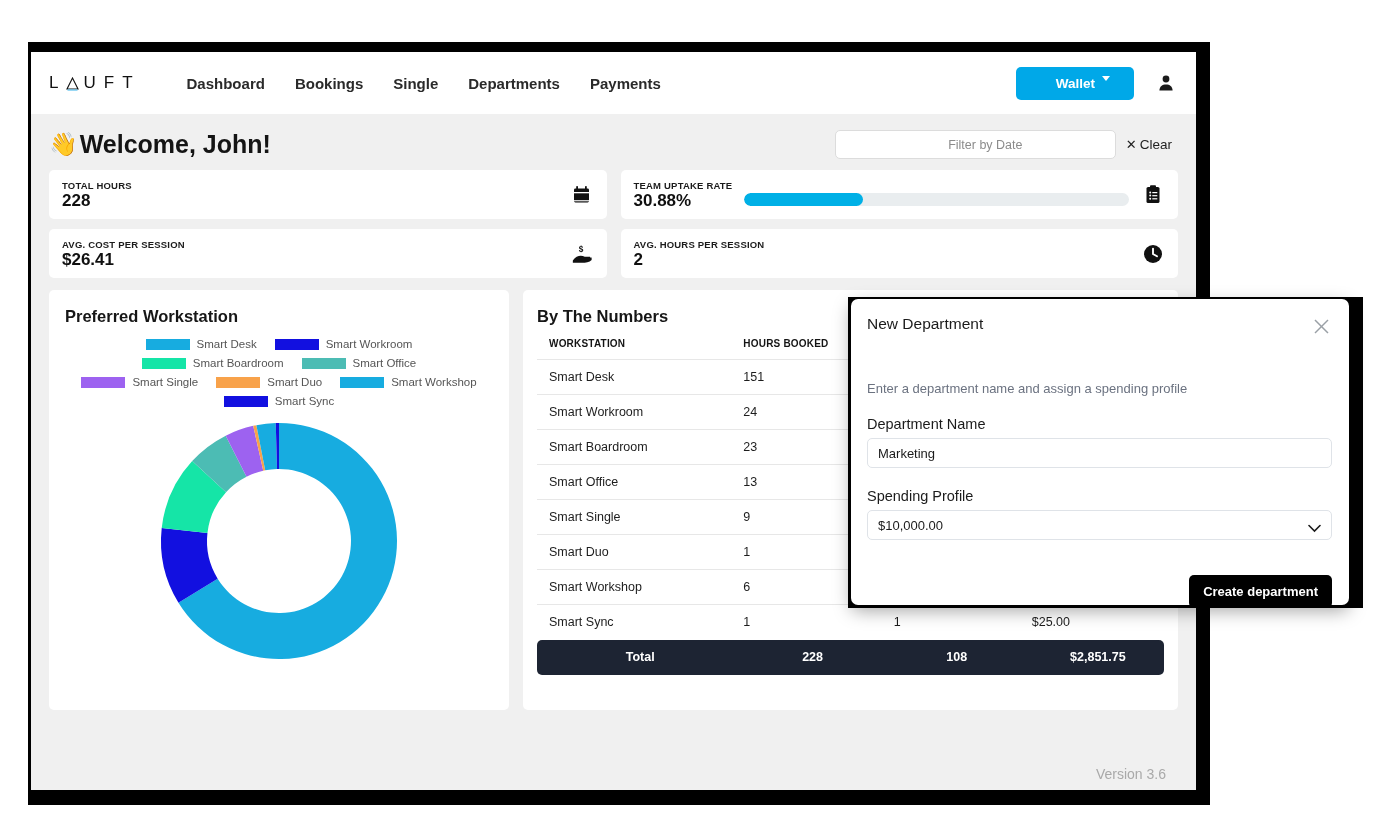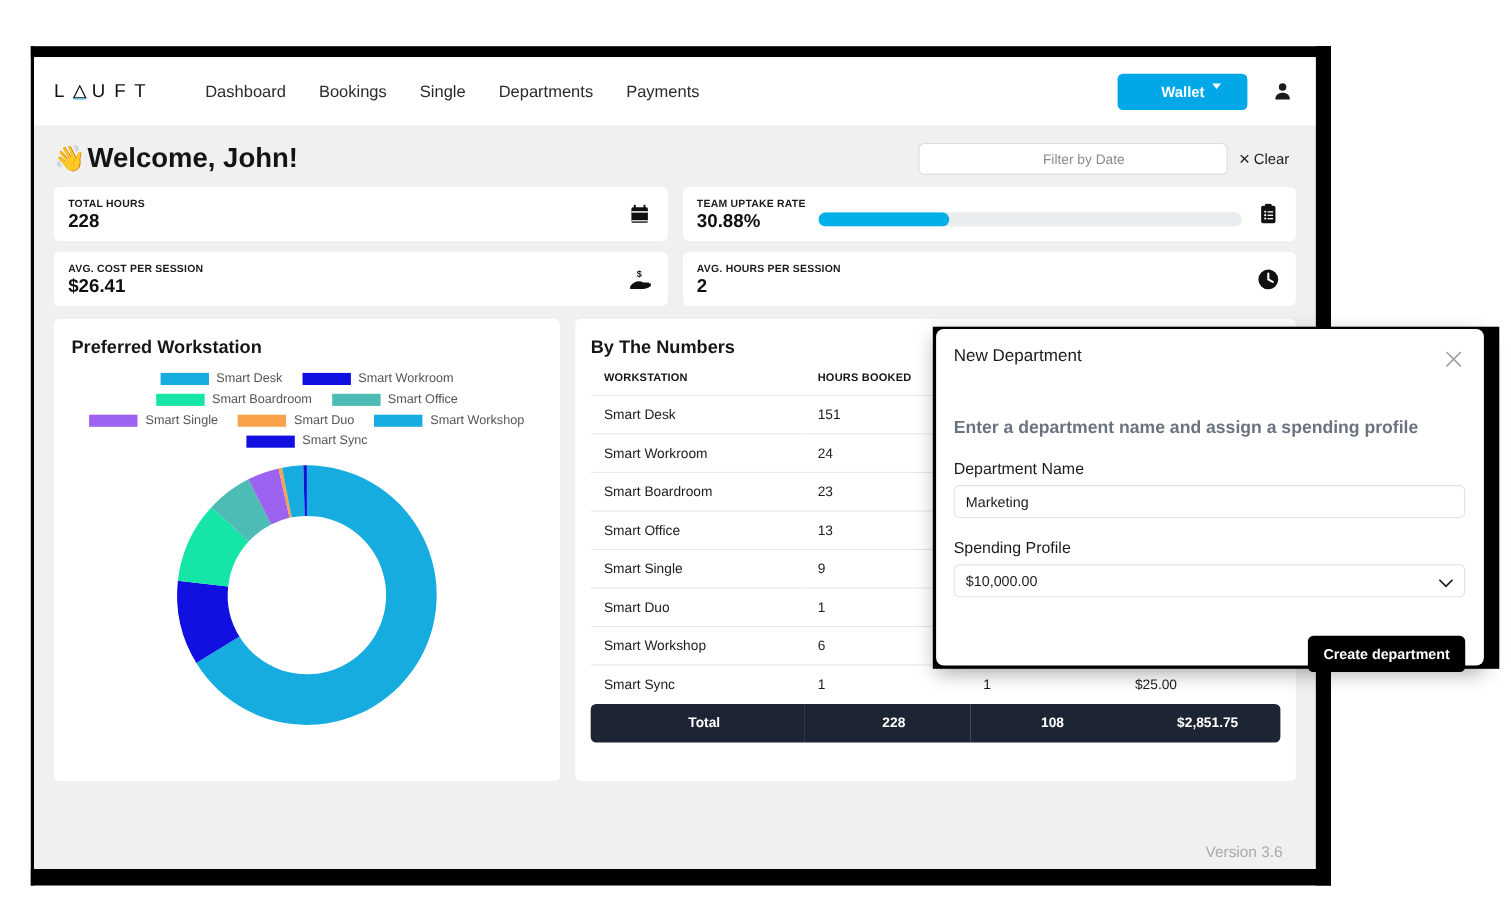--- a/index.html
+++ b/index.html
@@ -19,21 +19,21 @@
   .frame-right  { position:absolute; left:1196px;top:42px;  width:14px;  height:763px; background:#000; }
 
   .page { position:absolute; left:31px; top:52px; width:1165px; height:738px; background:#f0f0f0; overflow:hidden; }
 
   
   .navbar { height:62px; background:#fff; display:flex; align-items:center; padding:0 20px 0 18px; }
   .logo { font-size:17px; letter-spacing:4px; font-weight:400; color:#111; display:flex; align-items:center; gap:4px; }
   .logo .tri { display:inline-block; position:relative; width:13px; height:15px; }
   .logo .tri svg { position:absolute; left:0; top:1px; }
   .nav-links { display:flex; align-items:center; gap:30px; margin-left:50px; }
-  .nav-link { font-size:15px; color:#2a2a2a; cursor:pointer; }
+  .nav-link { font-size:15px; color:#2a2a2a; cursor:pointer;font-weight:bold; }
   .nav-right { margin-left:auto; display:flex; align-items:center; gap:22px; }
   .wallet-btn { background:#00a8e8; color:#fff; font-size:13.5px; font-weight:bold;
     border:none; border-radius:5px; padding:9px 24px 9px 40px; cursor:pointer;
     display:flex; align-items:flex-start; gap:7px; }
   .caret { width:0;height:0;border-left:4px solid transparent;border-right:4px solid transparent;border-top:5px solid #fff; }
   .avatar-icon { width:20px;height:20px;display:flex;align-items:center;justify-content:center;cursor:pointer; }
 
   
   .welcome-row { display:flex; align-items:center; padding:16px 24px 8px 18px; }
   .welcome-title { font-size:25px; font-weight:bold; color:#141414; display:flex; align-items:center; gap:2px; }
@@ -90,21 +90,21 @@
   
   .modal-backdrop { position:absolute; left:848px; top:297px; width:515px; height:311px;
      background:#000; }
   .modal { position:absolute; left:851px; top:299px; width:498px; height:306px;
      background:#fff; border-radius:7px; box-shadow:0 6px 18px rgba(0,0,0,.35);
      padding:16px 17px 0 16px; }
   .modal-header { display:flex; align-items:flex-start; }
   .modal-title { font-size:15.5px; color:#1b1b1b; }
   .modal-close { margin-left:auto; width:22px; height:22px; cursor:pointer;
      display:flex; align-items:center; justify-content:center; }
-  .modal-sub { font-size:16px; color:#6b7280; margin-top:44px;font-weight:bold; }
+  .modal-sub { font-size:13px; color:#6b7280; margin-top:44px; }
   .modal-field-label { font-size:14.5px; color:#1b1b1b; margin-top:20px; margin-bottom:6px; }
   .modal-input { width:100%; height:30px; border:1px solid #dfe3e8; border-radius:5px;
      padding:0 10px; font-size:13px; color:#1b1b1b; background:#fff; outline:none;
      font-family:"Liberation Sans",sans-serif; }
   .modal-select { width:100%; height:30px; border:1px solid #dfe3e8; border-radius:5px;
      padding:0 10px; font-size:13px; color:#1b1b1b; background:#fff; outline:none;
      font-family:"Liberation Sans",sans-serif; appearance:none; -webkit-appearance:none; }
   .select-wrap { position:relative; }
   .select-chev { position:absolute; right:11px; top:9px; pointer-events:none; }
   .modal-footer { display:flex; justify-content:flex-end; margin-top:35px; }

